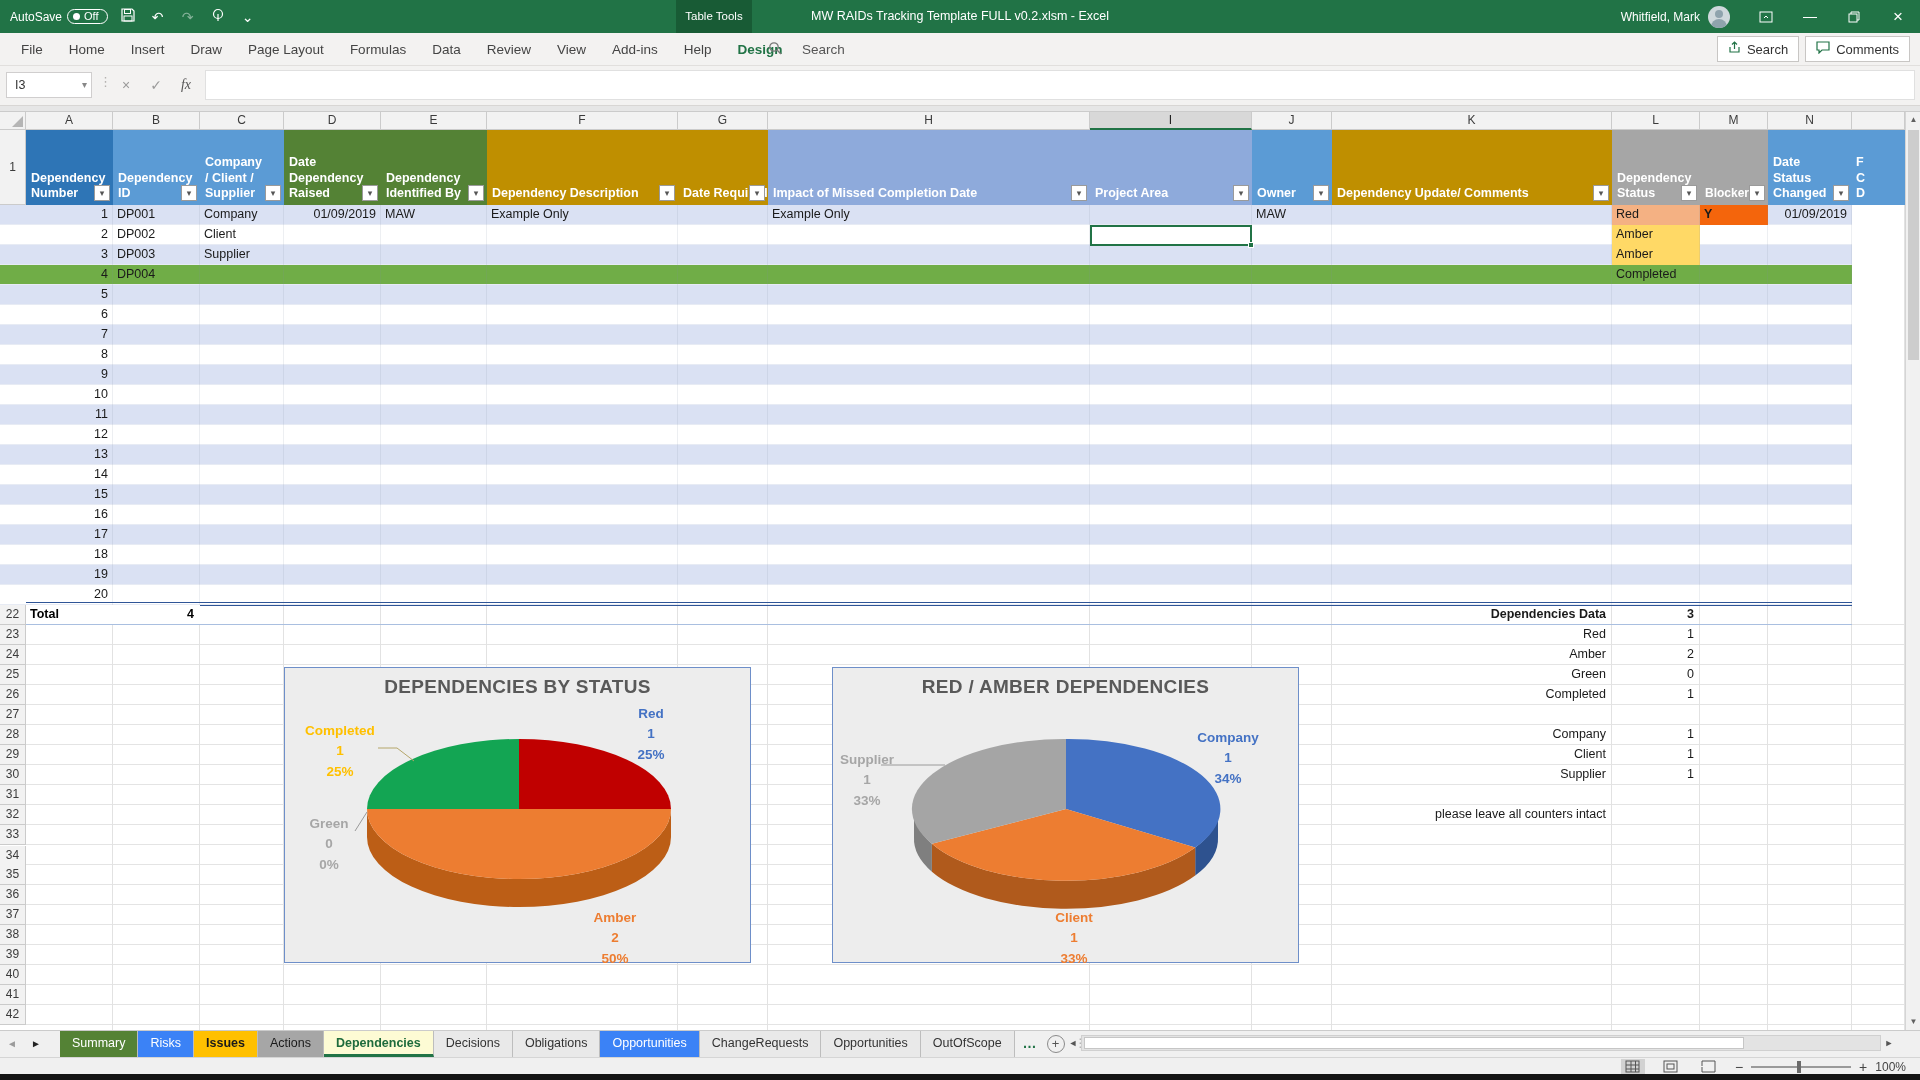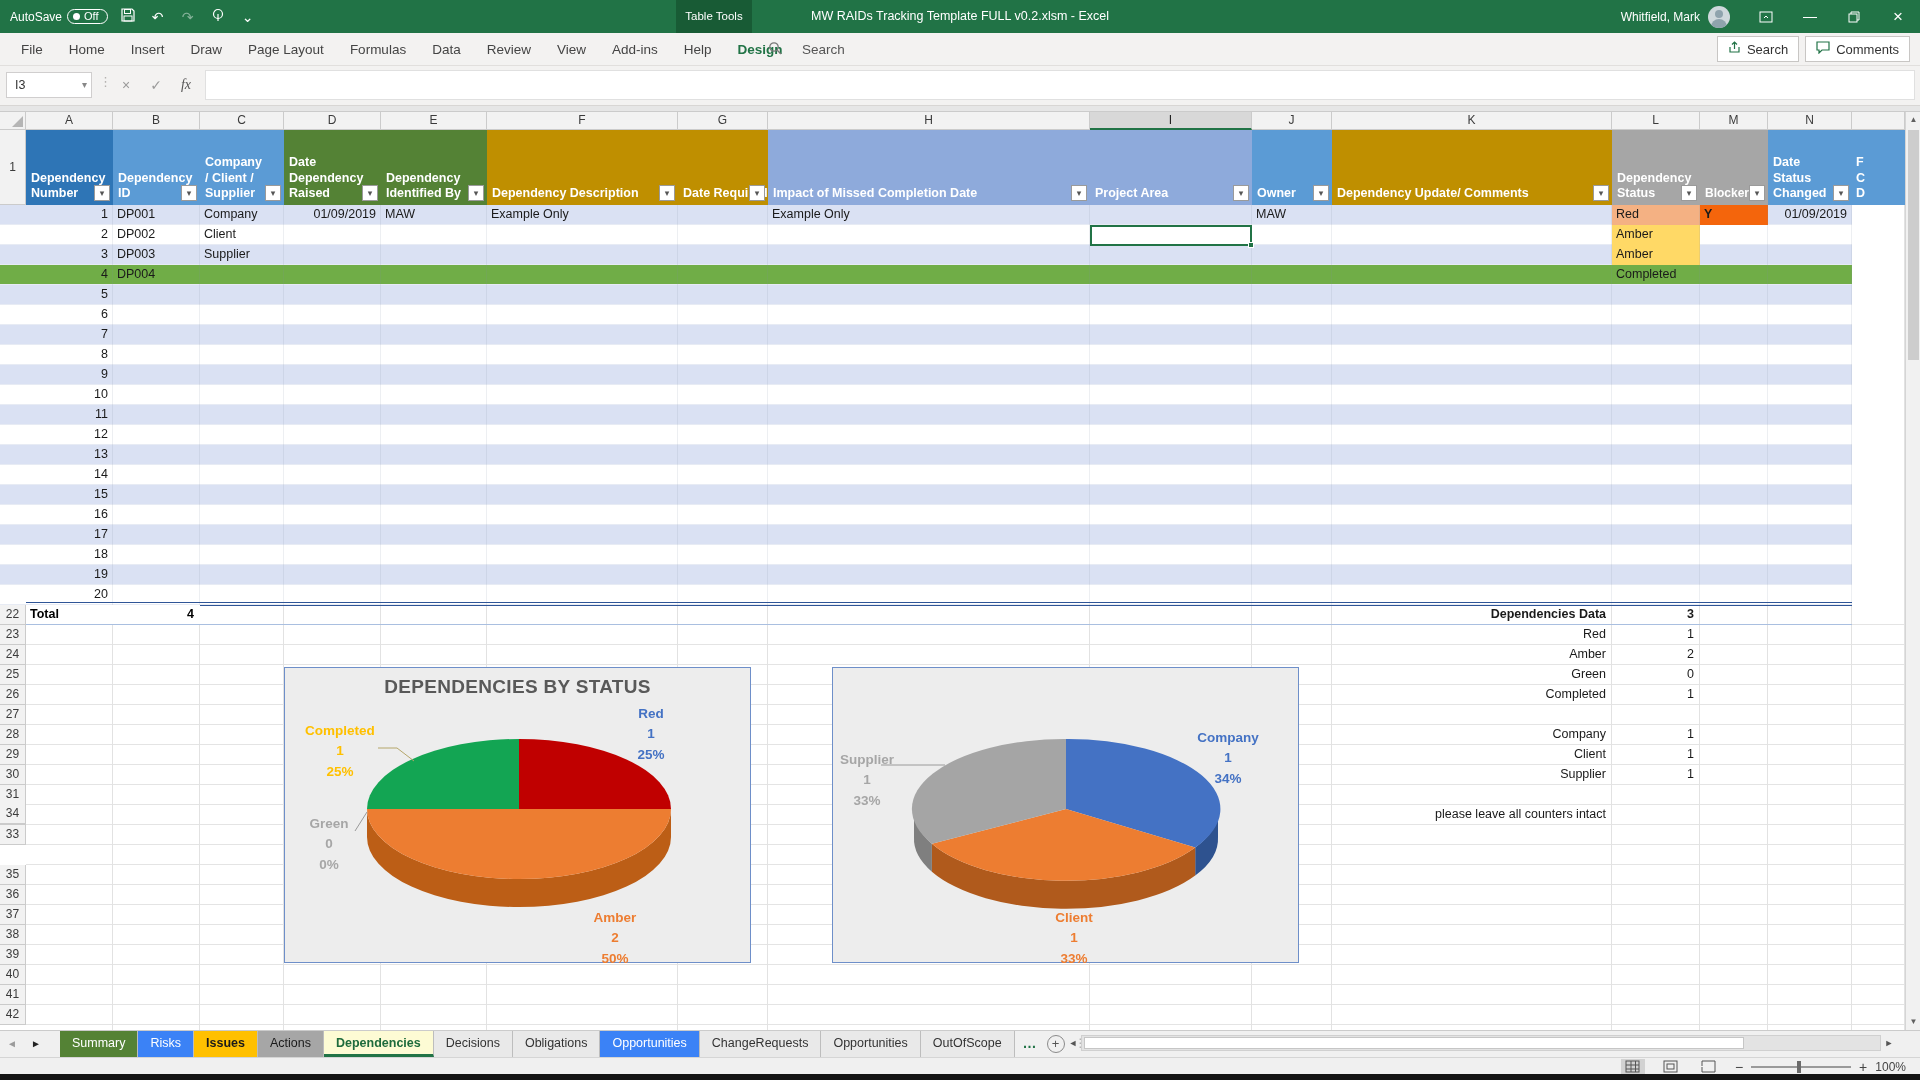--- a/index.html
+++ b/index.html
@@ -284,21 +284,21 @@
         <div class="rownum" style="top: 533px; height: 20px; line-height: 19px;">24</div>
         <div class="rownum" style="top: 553px; height: 20px; line-height: 19px;">25</div>
         <div class="rownum" style="top: 573px; height: 20px; line-height: 19px;">26</div>
         <div class="rownum" style="top: 593px; height: 20px; line-height: 19px;">27</div>
         <div class="rownum" style="top: 613px; height: 20px; line-height: 19px;">28</div>
         <div class="rownum" style="top: 633px; height: 20px; line-height: 19px;">29</div>
         <div class="rownum" style="top: 653px; height: 20px; line-height: 19px;">30</div>
         <div class="rownum" style="top: 673px; height: 20px; line-height: 19px;">31</div>
         <div class="rownum" style="top: 693px; height: 20px; line-height: 19px;">32</div>
         <div class="rownum" style="top: 713px; height: 20px; line-height: 19px;">33</div>
-        <div class="rownum" style="top: 692px; height: 20px; line-height: 19px;">34</div>
+        <div class="rownum" style="top: 734px; height: 20px; line-height: 19px;">34</div>
         <div class="rownum" style="top: 753px; height: 20px; line-height: 19px;">35</div>
         <div class="rownum" style="top: 773px; height: 20px; line-height: 19px;">36</div>
         <div class="rownum" style="top: 793px; height: 20px; line-height: 19px;">37</div>
         <div class="rownum" style="top: 813px; height: 20px; line-height: 19px;">38</div>
         <div class="rownum" style="top: 833px; height: 20px; line-height: 19px;">39</div>
         <div class="rownum" style="top: 853px; height: 20px; line-height: 19px;">40</div>
         <div class="rownum" style="top: 873px; height: 20px; line-height: 19px;">41</div>
         <div class="rownum" style="top: 893px; height: 20px; line-height: 19px;">42</div>
       </div>
     <div class="hlines"></div>
@@ -763,20 +763,21 @@
           <div>0%</div>
       </div>
       <div class="plbl" style="left:294px;top:240px;width:72px;color:#ED7D31;">
         <div>Amber</div>
           <div>2</div>
           <div>50%</div>
       </div>
     </div>
 
     <div class="chart" style="left:832px;">
+      <div class="chart-title">RED / AMBER DEPENDENCIES</div>
       <svg class="pielayer" width="467" height="296" viewBox="0 0 467 296">
         <g transform="translate(233,141)">
           <path d="M152 0 A152 70 0 0 1 129.2 38.6 L129.2 66.6 A152 70 0 0 0 152 28 Z" fill="#2e528f"></path>
           <path d="M129.2 38.6 A152 70 0 0 1 -134.1 34.7 L-134.1 62.7 A152 70 0 0 0 129.2 66.6 Z" fill="#b05a1c"></path>
           <path d="M-134.1 34.7 A152 70 0 0 1 -152 0 L-152 28 A152 70 0 0 0 -134.1 62.7 Z" fill="#7f7f7f"></path>
           <path d="M0 0 L0 -70 A152 70 0 0 1 129.2 38.6 Z" fill="#4472C4"></path>
           <path d="M0 0 L129.2 38.6 A152 70 0 0 1 -134.1 34.7 Z" fill="#ED7D31"></path>
           <path d="M0 0 L-134.1 34.7 A152 70 0 0 1 0 -70 Z" fill="#A5A5A5"></path>
         </g>
         <path d="M48 97 L112 97" fill="none" stroke="#9a9a9a" stroke-width="1"></path>

